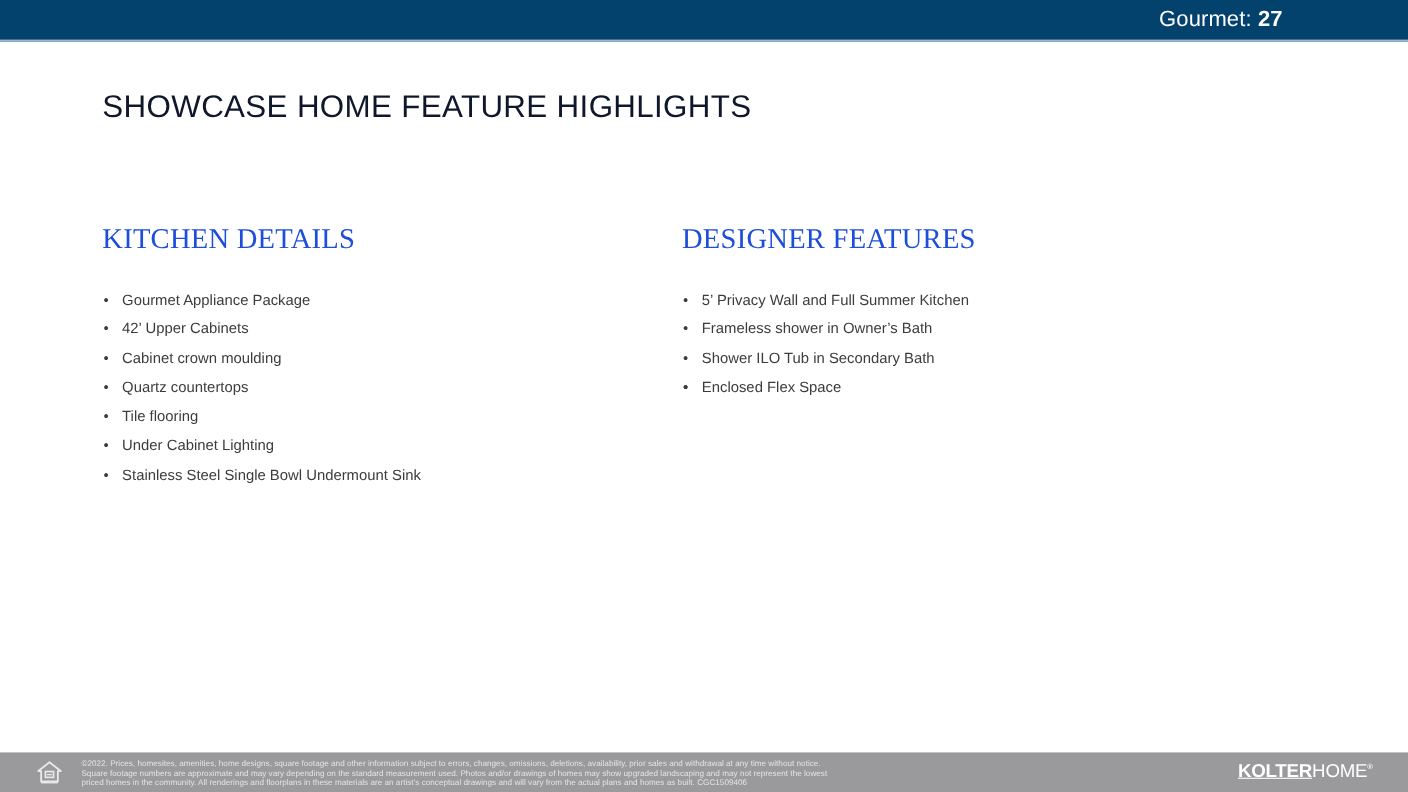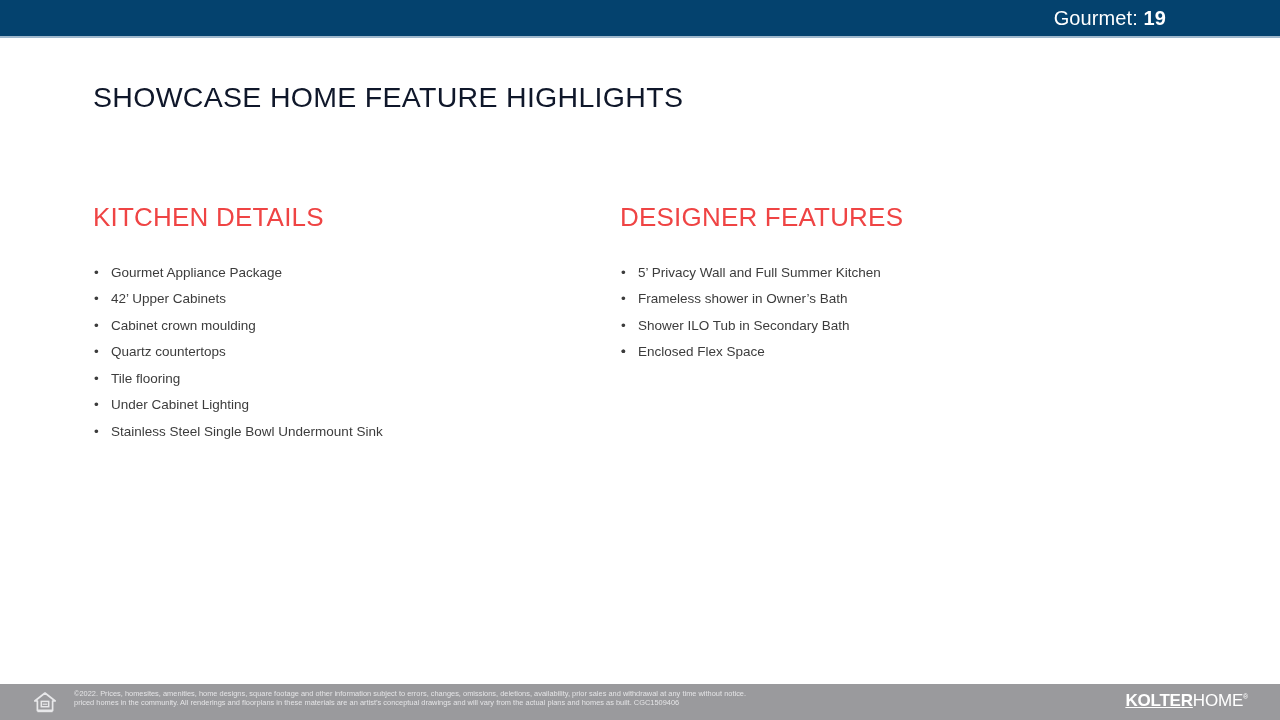--- a/index.html
+++ b/index.html
@@ -62,26 +62,27 @@
   }
   .column {
     position: absolute;
     top: 0;
   }
   .column-left  { left: 93px;  width: 500px; }
   .column-right { left: 620px; width: 500px; }
 
   .column-heading {
     font-size: 26px;
-    color: #ef4444;
+    color: #1d4ed8;
     letter-spacing: 0.2px;
     white-space: nowrap;
     margin: 0 0 28px 0;
     font-weight: 400;
     line-height: 1.1;
+    font-family: Liberation Serif, serif;
   }
 
   .feature-list {
     list-style: none;
   }
   .feature-item {
     position: relative;
     font-size: 13.5px;
     color: #3c3c3c;
     line-height: 26.5px;
@@ -145,21 +146,21 @@
     vertical-align: super;
     font-weight: 400;
   }
 </style>
 </head>
 <body>
 
 <div class="header-bar">
   <div class="homesite-label">
     <span>Gourmet:</span>
-    <span class="homesite-number">19</span>
+    <span class="homesite-number">27</span>
   </div>
 </div>
 
 <div class="slide-title">SHOWCASE HOME FEATURE HIGHLIGHTS</div>
 
 <div class="content">
 
   <div class="column column-left">
     <h2 class="column-heading">KITCHEN DETAILS</h2>
     <ul class="feature-list">
@@ -227,18 +228,19 @@
   <svg viewBox="0 0 24 24" width="24" height="24">
     <path d="M12 3 L22.2 11 L19.6 11 L19.6 20.4 L4.4 20.4 L4.4 11 L1.8 11 Z" fill="none" stroke="#e8e8ea" stroke-width="1.7" stroke-linejoin="round"></path>
     <rect x="8.3" y="11.4" width="7.4" height="5.3" fill="none" stroke="#e8e8ea" stroke-width="1.5"></rect>
     <rect x="9.6" y="13.6" width="4.8" height="1.2" fill="#e8e8ea"></rect>
     <rect x="4.4" y="20.4" width="15.2" height="1.8" fill="#e8e8ea"></rect>
   </svg>
 </div>
 
 <div class="disclaimer">
   <p>©2022. Prices, homesites, amenities, home designs, square footage and other information subject to errors, changes, omissions, deletions, availability, prior sales and withdrawal at any time without notice.</p>
+  <p>Square footage numbers are approximate and may vary depending on the standard measurement used. Photos and/or drawings of homes may show upgraded landscaping and may not represent the lowest</p>
   <p>priced homes in the community. All renderings and floorplans in these materials are an artist’s conceptual drawings and will vary from the actual plans and homes as built. CGC1509406</p>
 </div>
 
 <div class="brand-logo">
   <span class="brand-bold">KOLTER</span><span class="brand-light">HOME</span><span class="brand-tm">®</span>
 </div>
 
 </body></html>

